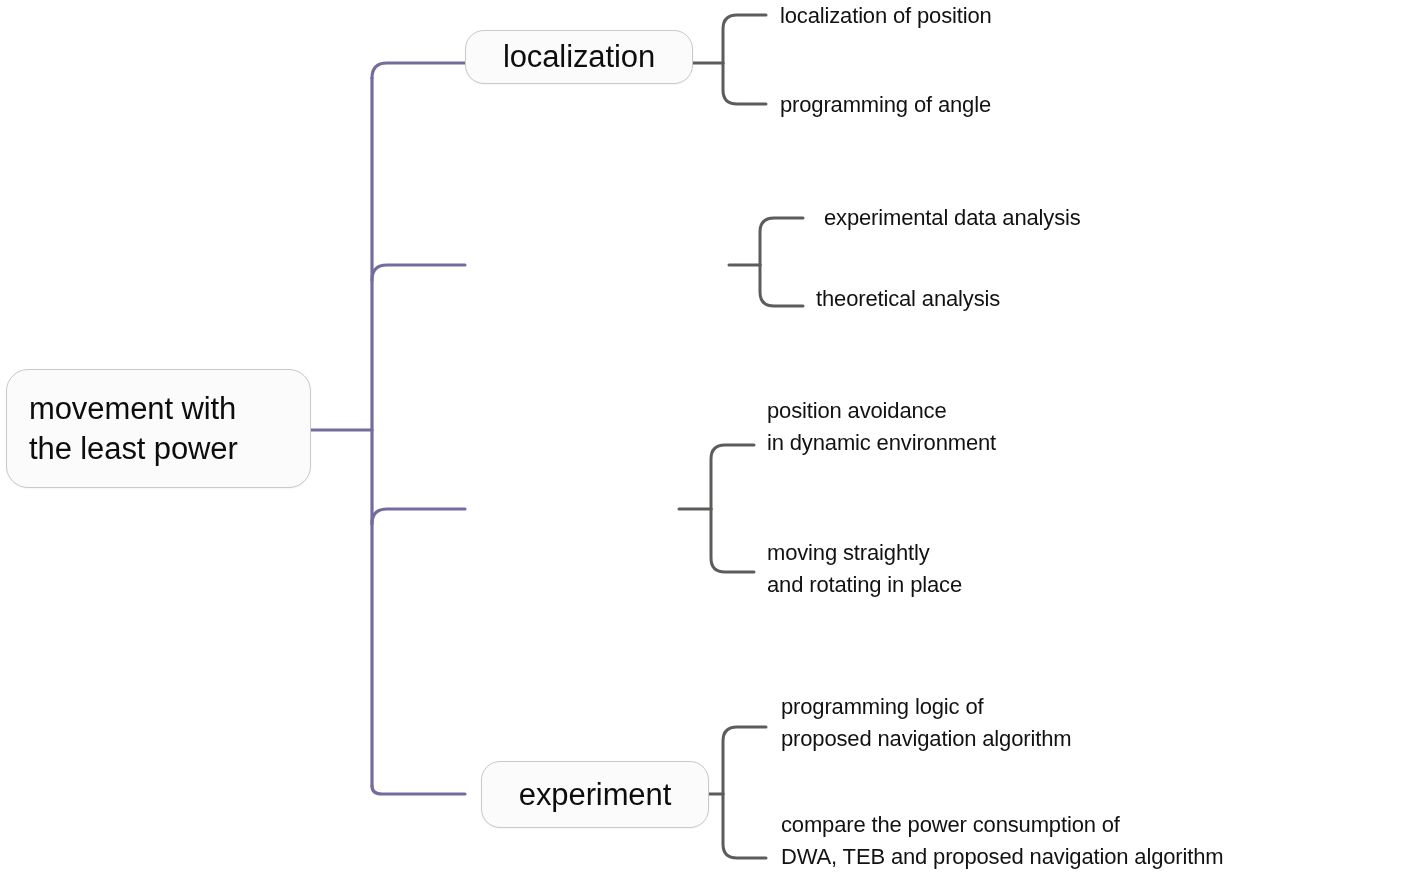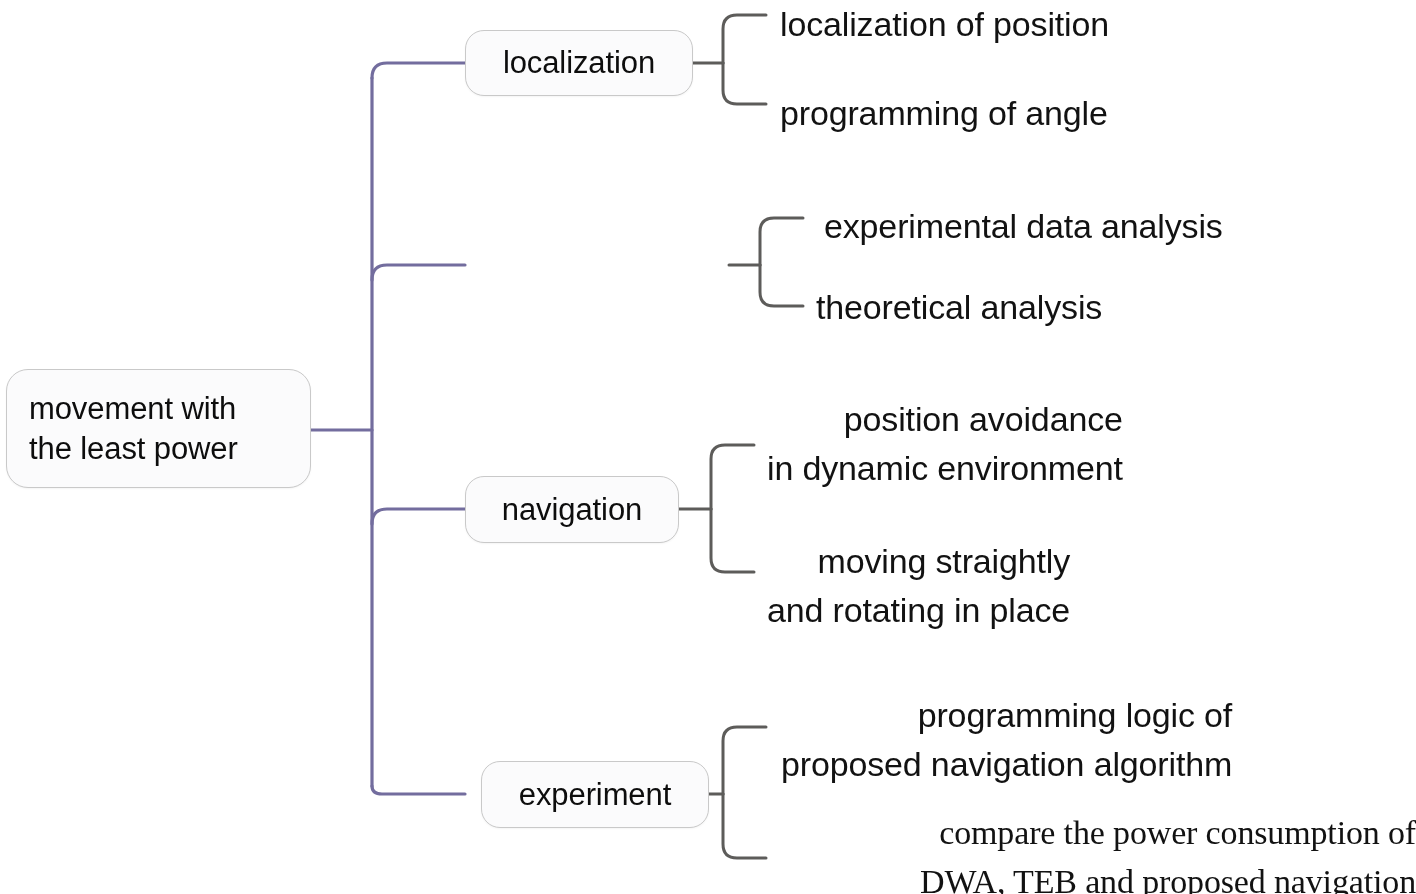--- a/index.html
+++ b/index.html
@@ -51,34 +51,33 @@
   }
   .node-root .node-label {
     font-size: 31px;
     text-align: left;
     padding-left: 22px;
     width: 100%;
   }
   .node-branch .node-label {
     font-size: 31px;
   }
-  .node-localization { left: 465px; top: 30px;  width: 228px; height: 66px; }
+  .node-localization { left: 465px; top: 30px;  width: 228px; height: 54px; }
   .node-pathplanning { left: 465px; top: 232px; width: 264px; height: 67px; }
   .node-navigation   { left: 465px; top: 476px; width: 214px; height: 67px; }
   .node-experiment   { left: 465px; top: 761px; width: 228px; height: 67px; margin-left: 16px; }
 
   .leaf {
     position: absolute;
     color: #121212;
-    font-size: 34px;
+    font-size: 22px;
     line-height: 1.44;
     white-space: pre-line;
     letter-spacing: -0.15px;
     z-index: 3;
-    text-align: right;
   }
 </style>
 </head>
 <body>
 
 <div id="canvas">
 
   <svg id="wires" viewBox="0 0 1416 894" xmlns="http://www.w3.org/2000/svg">
 
     <path d="M311,430 L372,430" fill="none" stroke="#736d9e" stroke-width="3.2" stroke-linecap="round"></path>
@@ -113,23 +112,20 @@
   <div class="node node-root">
     <div class="node-label">movement with
 the least power</div>
   </div>
 
   <div class="node node-branch node-localization">
     <div class="node-label">localization</div>
   </div>
 
 
-  <div class="node node-branch node-navigation">
-    <div class="node-label">navigation</div>
-  </div>
 
   <div class="node node-branch node-experiment">
     <div class="node-label">experiment</div>
   </div>
 
   <div class="leaf" style="left:780px; top:0px;">localization of position</div>
 
   <div class="leaf" style="left:780px; top:89px;">programming of angle</div>
 
   <div class="leaf" style="left:816px; top:202px;margin-left:8px;">experimental data analysis</div>
@@ -138,16 +134,16 @@
 
   <div class="leaf" style="left:767px; top:395px;">position avoidance
 in dynamic environment</div>
 
   <div class="leaf" style="left:767px; top:537px;">moving straightly
 and rotating in place</div>
 
   <div class="leaf" style="left:781px; top:691px;">programming logic of
 proposed navigation algorithm</div>
 
-  <div class="leaf" style="left:781px; top:809px;font-family:Liberation Serif, serif;">compare the power consumption of
+  <div class="leaf" style="left:781px; top:809px;">compare the power consumption of
 DWA, TEB and proposed navigation algorithm</div>
 
 </div>
 
 </body></html>

